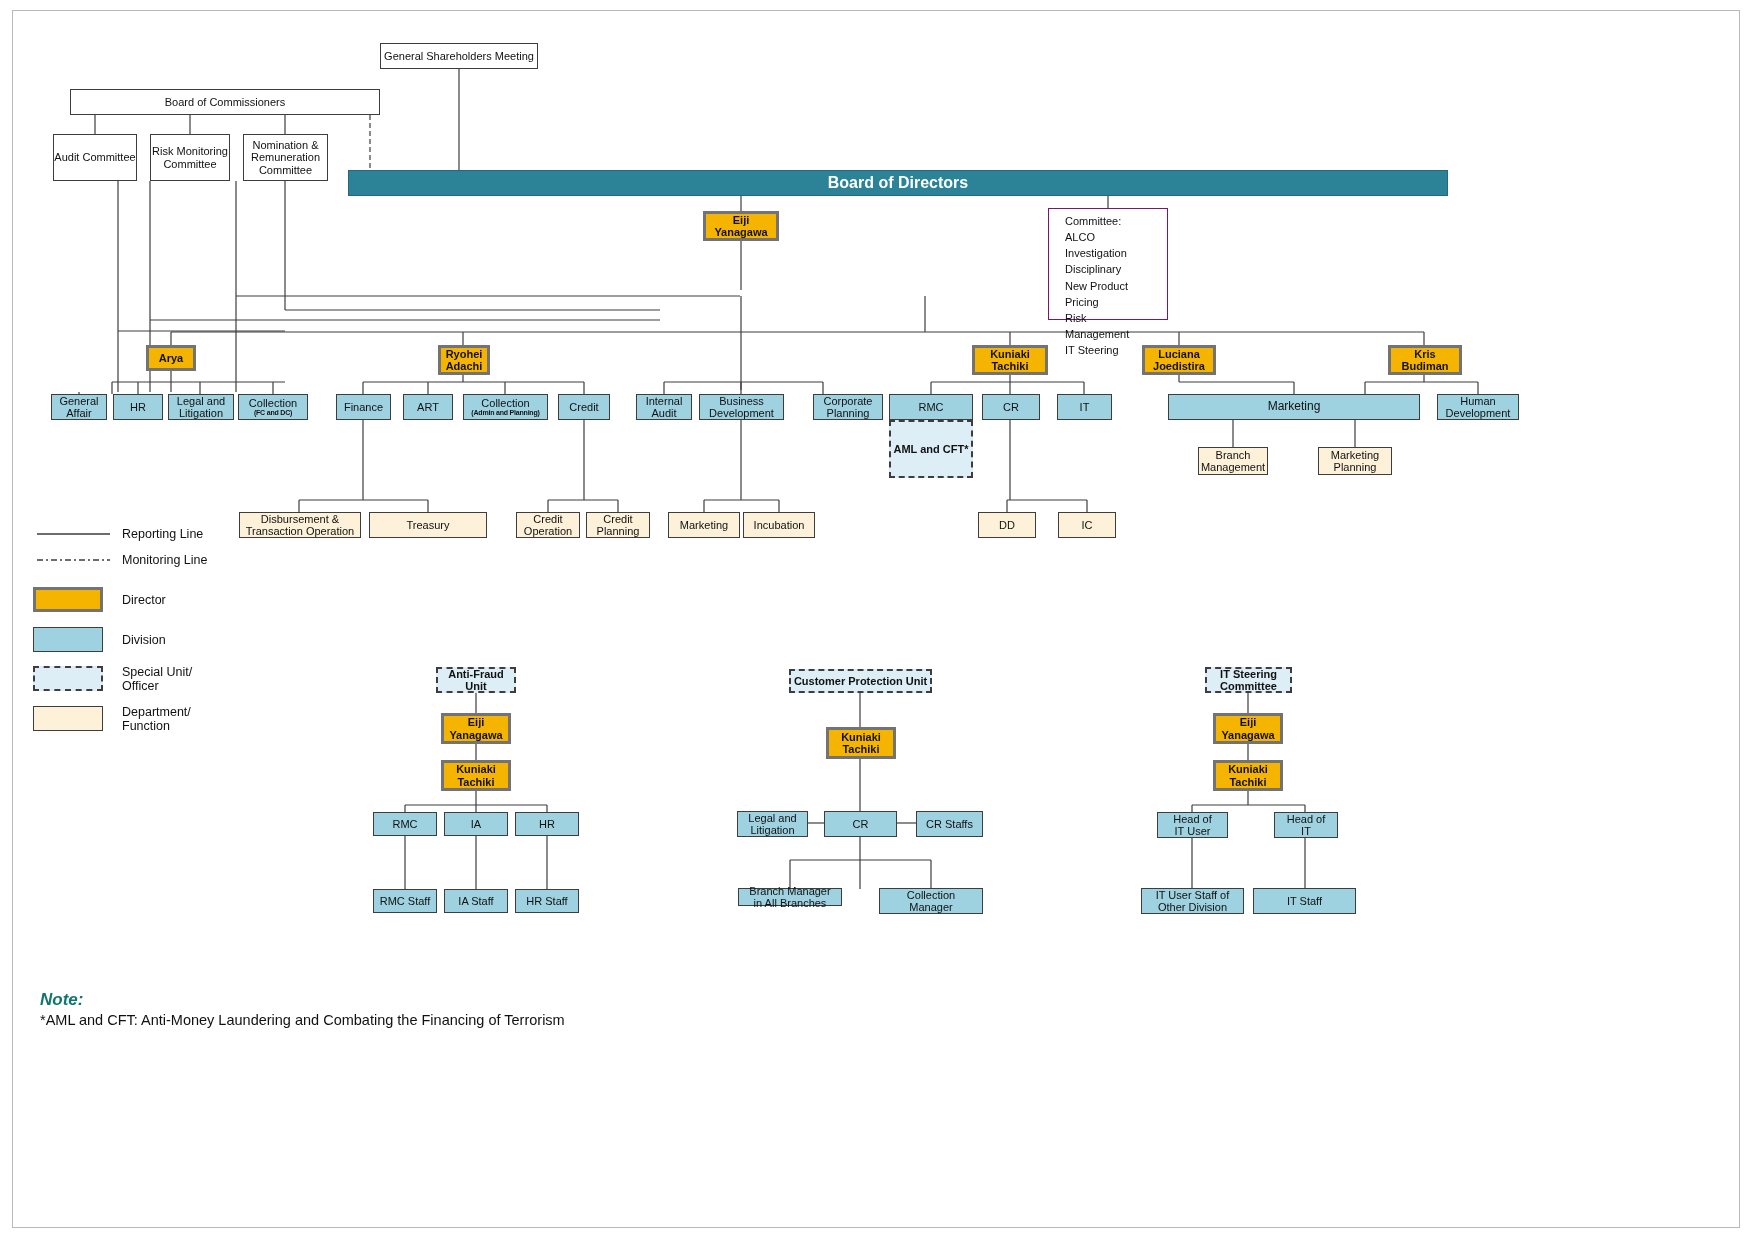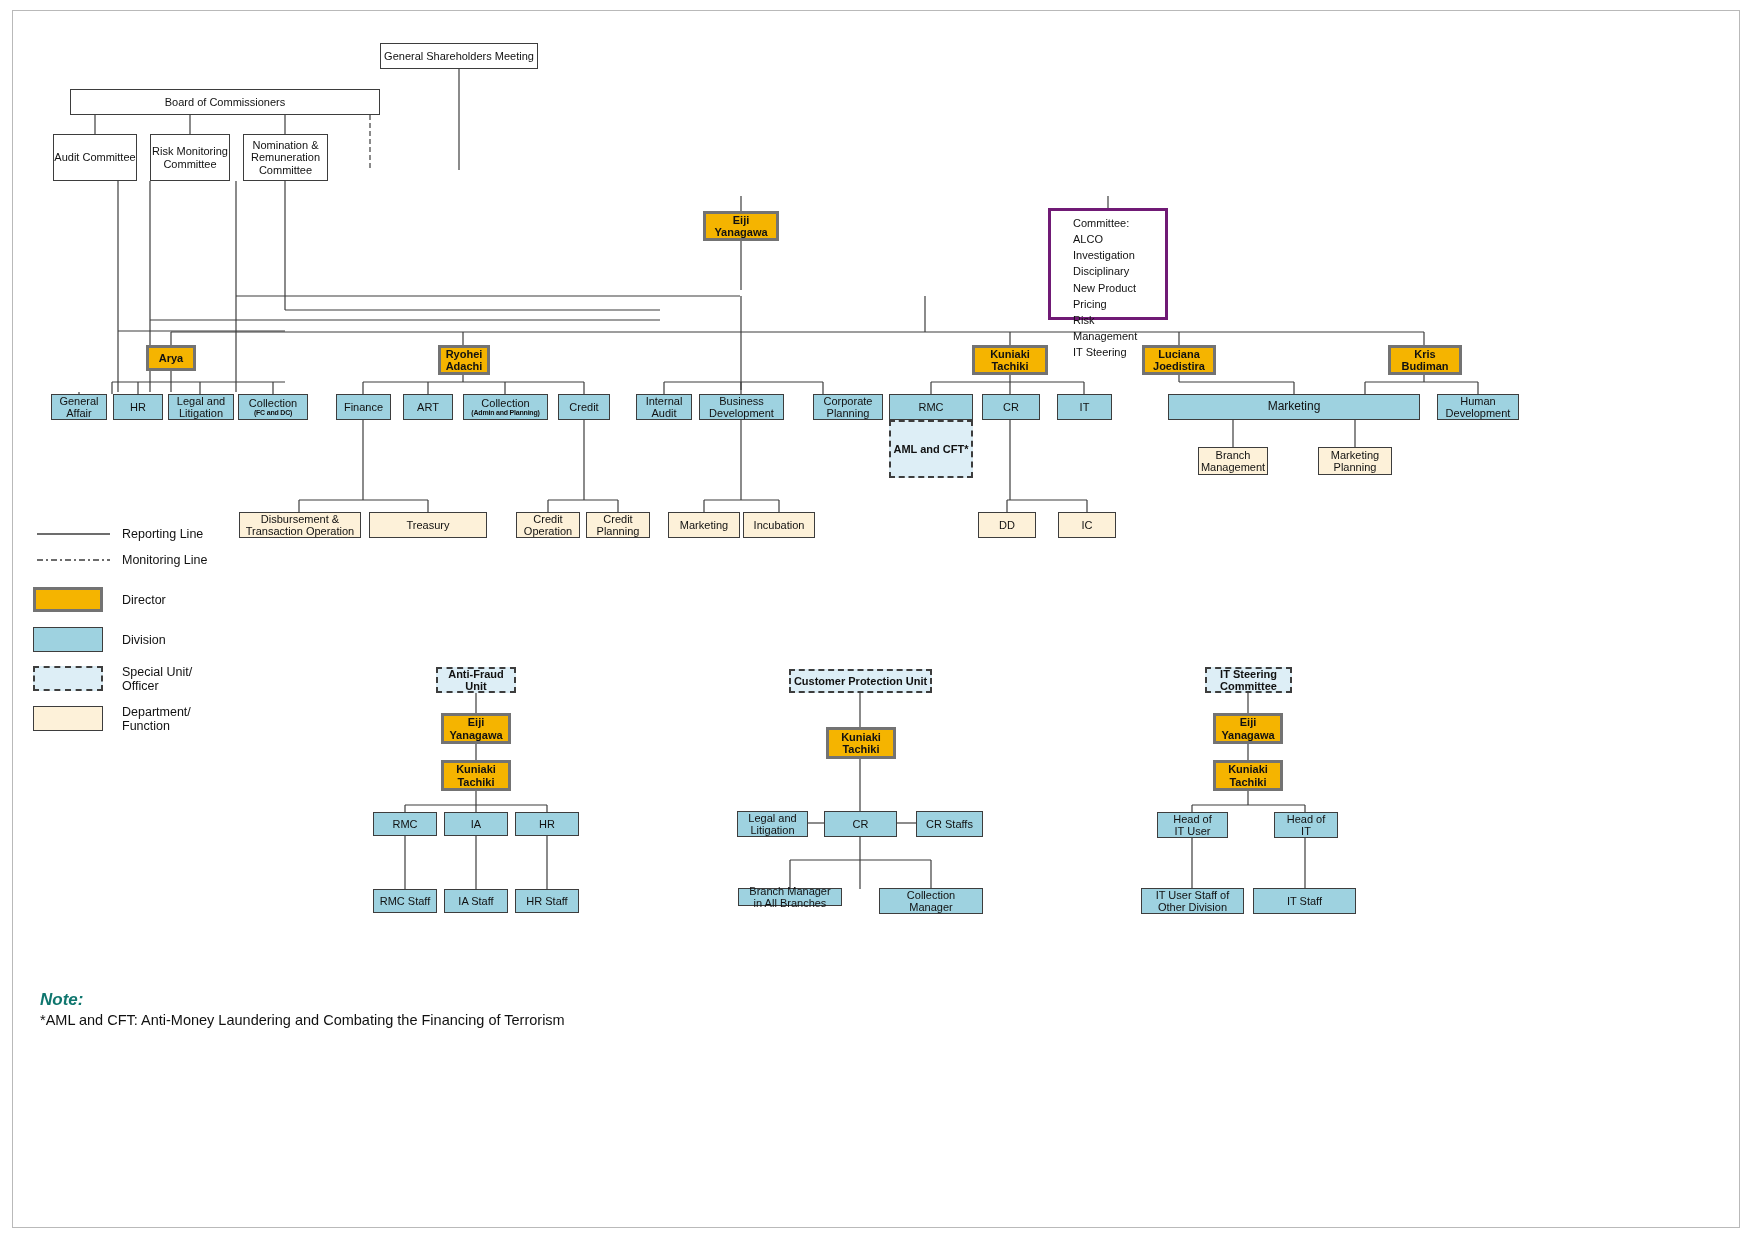--- a/index.html
+++ b/index.html
@@ -8,21 +8,21 @@
   #frame{position:absolute;left:12px;top:10px;width:1728px;height:1218px;border:1px solid #b9b9b9;box-sizing:border-box;}
   svg.lines{position:absolute;left:0;top:0;width:1754px;height:1240px;pointer-events:none;}
   .node{position:absolute;box-sizing:border-box;display:flex;align-items:center;justify-content:center;text-align:center;line-height:1.12;}
   .white{background:#ffffff;border:1px solid #3d3d3d;color:#111;}
   .bod{background:#2c8296;border:1px solid #1d6running;color:#ffffff;font-weight:bold;}
   .bod{background:#2c8296;border:1px solid #226a7c;color:#ffffff;font-weight:bold;}
   .director{background:#f5b400;border:3px solid #737373;color:#111;font-weight:bold;}
   .division{background:#9ed2e0;border:1px solid #3d3d3d;color:#111;}
   .special{background:#ddeef6;border:2px dashed #3d3d3d;color:#111;font-weight:bold;}
   .dept{background:#fdf1d9;border:1px solid #3d3d3d;color:#111;}
-  .committee-list{background:#ffffff;border:3px solid #701a75;color:#111;display:block;text-align:left;padding:4px 22px;line-height:1.47;}
+  .committee-list{background:#ffffff;border:1px solid #701a75;color:#111;display:block;text-align:left;padding:4px 16px;line-height:1.47;}
   .sub{font-size:7px;display:block;font-weight:bold;letter-spacing:-0.2px;}
   .legend-label{position:absolute;font-size:12.5px;color:#111;line-height:1.15;}
   .legend-sw{position:absolute;box-sizing:border-box;}
   .note-title{position:absolute;font-weight:bold;font-style:italic;font-size:17px;color:#0f766e;}
   .note-body{position:absolute;font-size:14.5px;color:#111;text-align:right;}
   .t11{font-size:11px;} .t12{font-size:12px;}
 </style>
 </head>
 <body>
 
@@ -168,20 +168,21 @@
   <div class="node white t11" style="left:53px;top:134px;width:84px;height:47px;">
     <span style="white-space:pre-line;">Audit Committee</span>
   </div>
   <div class="node white t11" style="left:150px;top:134px;width:80px;height:47px;">
     <span style="white-space:pre-line;">Risk Monitoring Committee</span>
   </div>
   <div class="node white t11" style="left:243px;top:134px;width:85px;height:47px;">
     <span style="white-space:pre-line;">Nomination &amp; Remuneration Committee</span>
   </div>
 
+  <div class="node bod" style="left:348px;top:170px;width:1100px;height:26px;font-size:16px;">Board of Directors</div>
 
   <div class="committee-list t11" style="position:absolute;left:1048px;top:208px;width:120px;height:112px;box-sizing:border-box;">
     <div>Committee:</div>
     <div>ALCO</div>
     <div>Investigation</div>
     <div>Disciplinary</div>
     <div>New Product</div>
     <div>Pricing</div>
     <div>Risk Management</div>
     <div>IT Steering</div>

